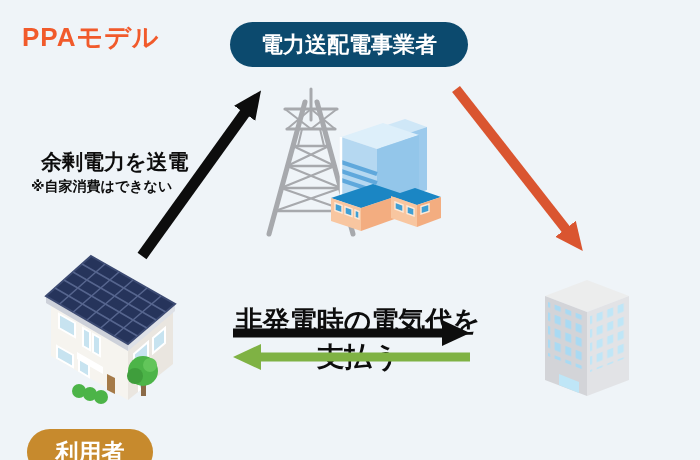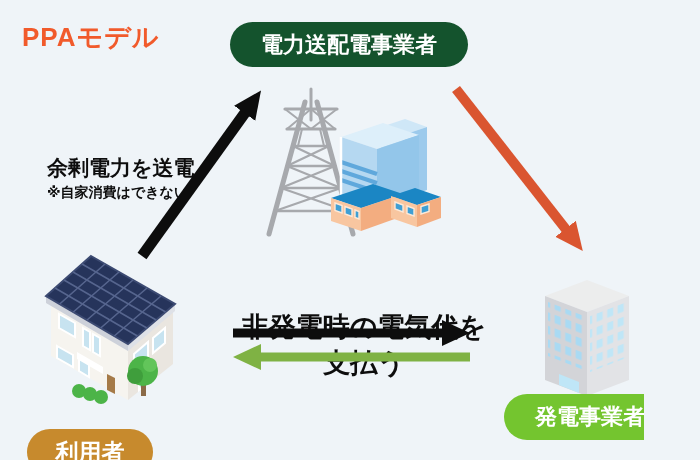--- a/index.html
+++ b/index.html
@@ -15,26 +15,26 @@
   }
   .title{
     position:absolute;left:22px;top:20px;
     font-size:26px;font-weight:800;color:#f15a2b;
     letter-spacing:1px;margin:0;
   }
   .badge{
     position:absolute;display:flex;align-items:center;justify-content:center;
     color:#ffffff;font-weight:800;border-radius:999px;white-space:nowrap;
   }
-  .badge-grid{left:230px;top:22px;width:238px;height:45px;background:#14532d;font-size:22px;}
+  .badge-grid{left:230px;top:22px;width:238px;height:45px;background:#0c4a6e;font-size:22px;}
   .badge-user{left:27px;top:394px;width:126px;height:46px;background:#c78a2d;font-size:23px;margin-top:35px;}
   .badge-producer{left:504px;top:394px;width:172px;height:46px;background:#74c52f;font-size:22px;}
-  .lbl{position:absolute;margin:14px;font-weight:800;line-height:1.35;}
+  .lbl{position:absolute;margin:8px;font-weight:800;line-height:1.35;}
   .lbl-surplus{left:33px;top:140px;font-size:21px;color:#0d0d0d;}
-  .lbl-surplus-note{left:33px;top:169px;font-size:14px;color:#0d0d0d;font-weight:700;text-align:center;}
+  .lbl-surplus-note{left:23px;top:169px;font-size:14px;color:#0d0d0d;font-weight:700;text-align:center;}
   .lbl-revenue{left:505px;top:142px;width:166px;text-align:center;font-size:20px;color:#e0603a;}
   .lbl-payment{left:220px;top:295px;width:260px;text-align:center;font-size:27px;color:#0d0d0d;}
   .lbl-install{left:230px;top:372px;width:240px;text-align:center;font-size:20px;color:#7cae47;line-height:1.3;}
   .layer{position:absolute;left:0;top:0;}
   .illus{position:absolute;}
   .illus-grid{left:253px;top:86px;}
   .illus-house{left:27px;top:250px;}
   .illus-office{left:521px;top:272px;}
   .arrows{z-index:2;pointer-events:none;}
   .badge{z-index:3;}
@@ -162,17 +162,14 @@
   <p class="lbl lbl-surplus">余剰電力を送電</p>
   <p class="lbl lbl-surplus-note">※自家消費はできない</p>
   <p class="lbl lbl-payment">非発電時の電気代を支払う</p>
 
   <div class="badge badge-grid">
     <span>電力送配電事業者</span>
   </div>
   <div class="badge badge-user">
     <span>利用者</span>
   </div>
-  <div class="badge badge-producer">
-    <span>発電事業者</span>
-  </div>
 
 </div>
 
 </body></html>

